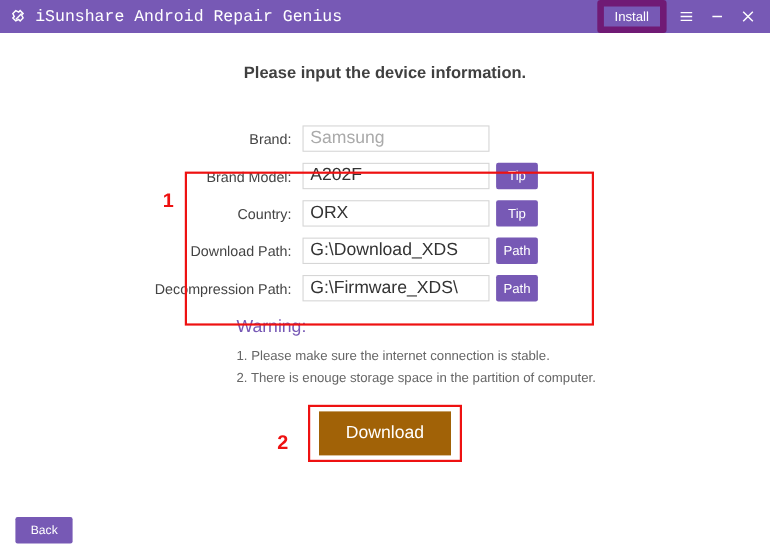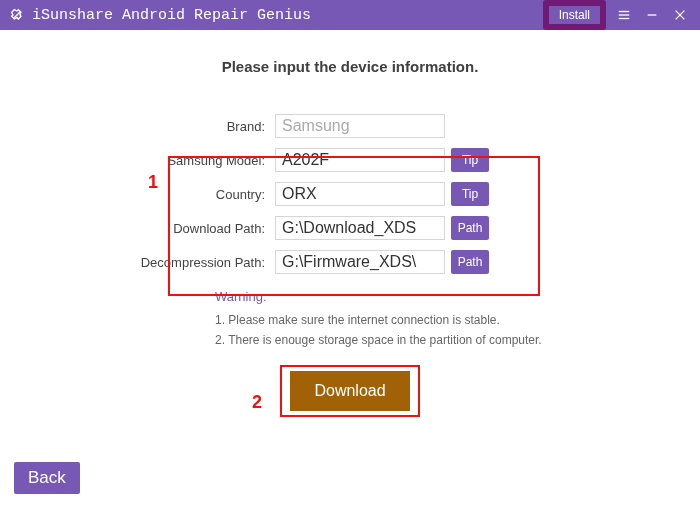--- a/index.html
+++ b/index.html
@@ -98,21 +98,21 @@
     color: #e11;
     font-weight: 700;
     font-size: 18px;
   }
   .warning-block {
     width: 430px;
     margin: 12px auto 0;
     text-align: left;
     padding-left: 80px;
   }
-  .warning-title { color: #7759b5; font-size: 13px; margin-bottom: 6px; }
+  .warning-title { color: #7759b5; font-size: 16px; margin-bottom: 6px; }
   .warning-line { color: #666; font-size: 12px; line-height: 1.7; }
   .download-wrap {
     margin: 20px auto 0;
     width: 140px;
     position: relative;
   }
   .download-btn {
     width: 120px;
     height: 40px;
     background: #a16207;
@@ -131,21 +131,21 @@
     pointer-events: none;
   }
   .back-btn {
     position: absolute;
     left: 14px;
     bottom: 12px;
     background: #7759b5;
     color: #fff;
     border: none;
     border-radius: 2px;
-    font-size: 17px;
+    font-size: 11px;
     padding: 6px 14px;
     cursor: pointer;
   }
 </style>
 </head>
 <body>
 
 <div class="titlebar">
   <span class="app-icon">
     <svg viewBox="0 0 24 24" width="16" height="16" fill="none" stroke="#fff" stroke-width="2">
@@ -182,21 +182,21 @@
   <div class="heading">Please input the device information.</div>
 
   <div class="form-area">
 
     <div class="form-row">
       <div class="form-label">Brand:</div>
       <input class="form-input dim" readonly="" value="Samsung" style="">
     </div>
 
     <div class="form-row">
-      <div class="form-label">Samsung Model:</div>
+      <div class="form-label">Brand Model:</div>
       <input class="form-input" value="A202F" style="">
       <button class="side-btn">Tip</button>
     </div>
 
     <div class="form-row">
       <div class="form-label">Country:</div>
       <input class="form-input" value="ORX" style="">
       <button class="side-btn">Tip</button>
     </div>
 

